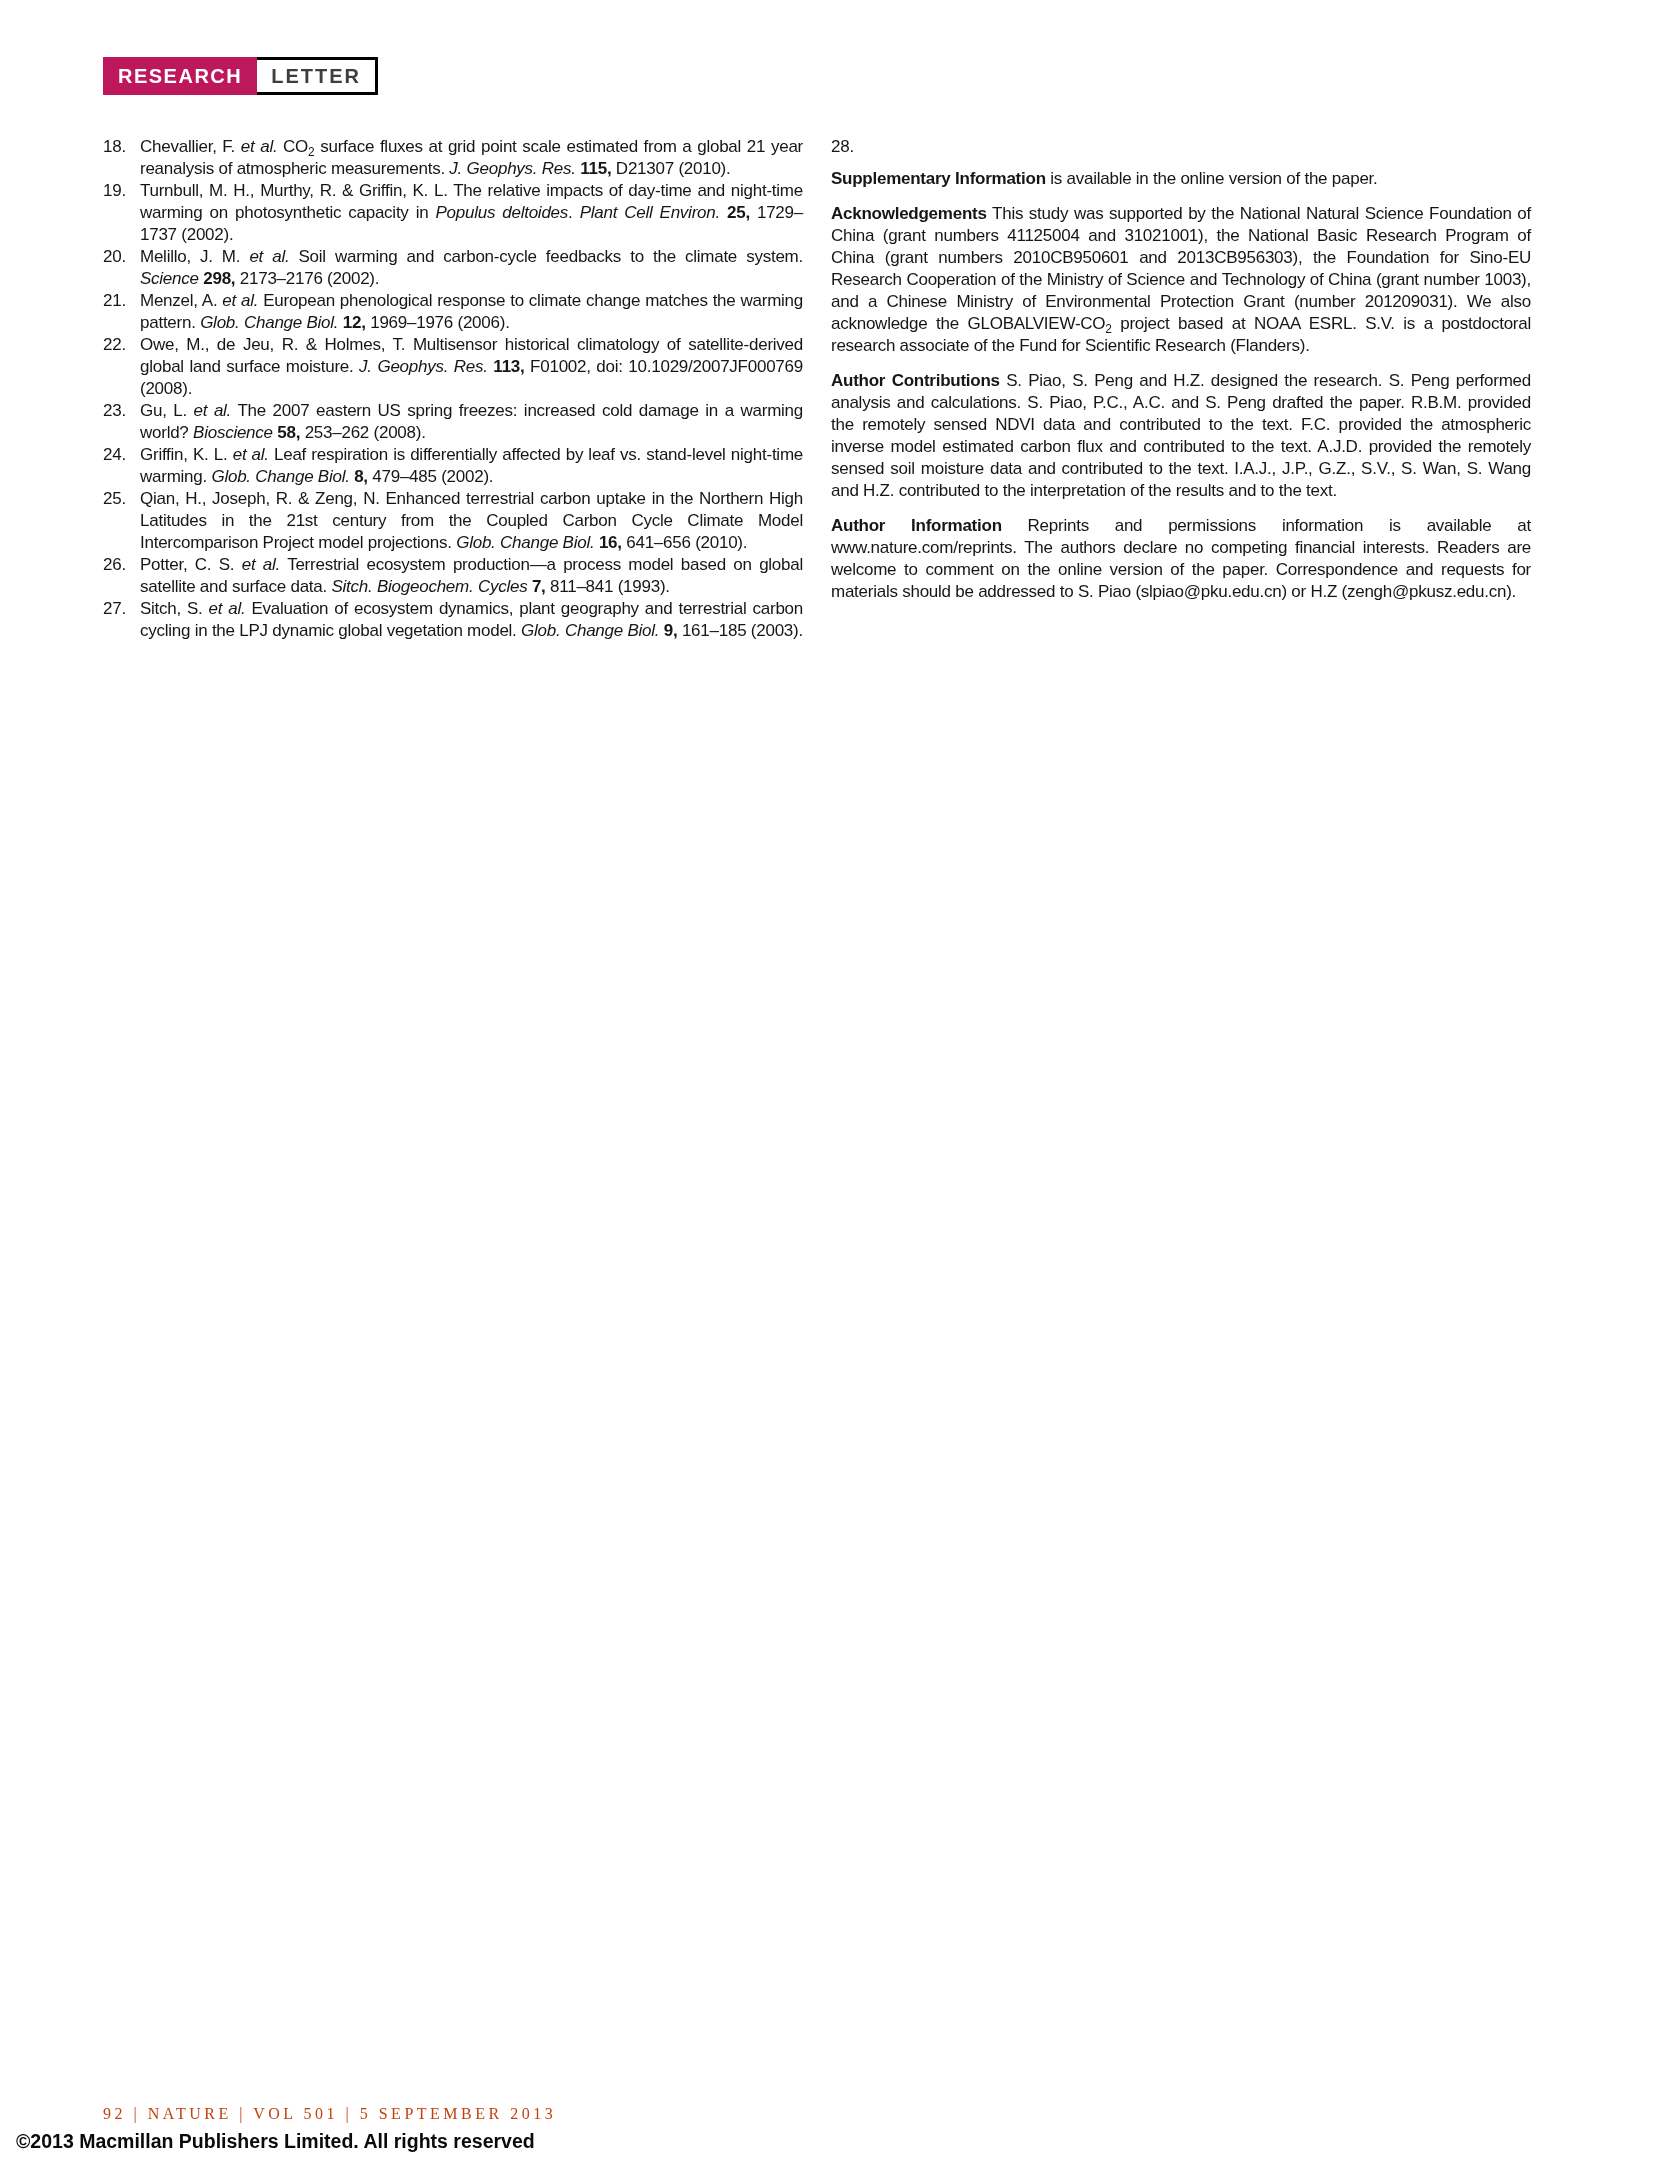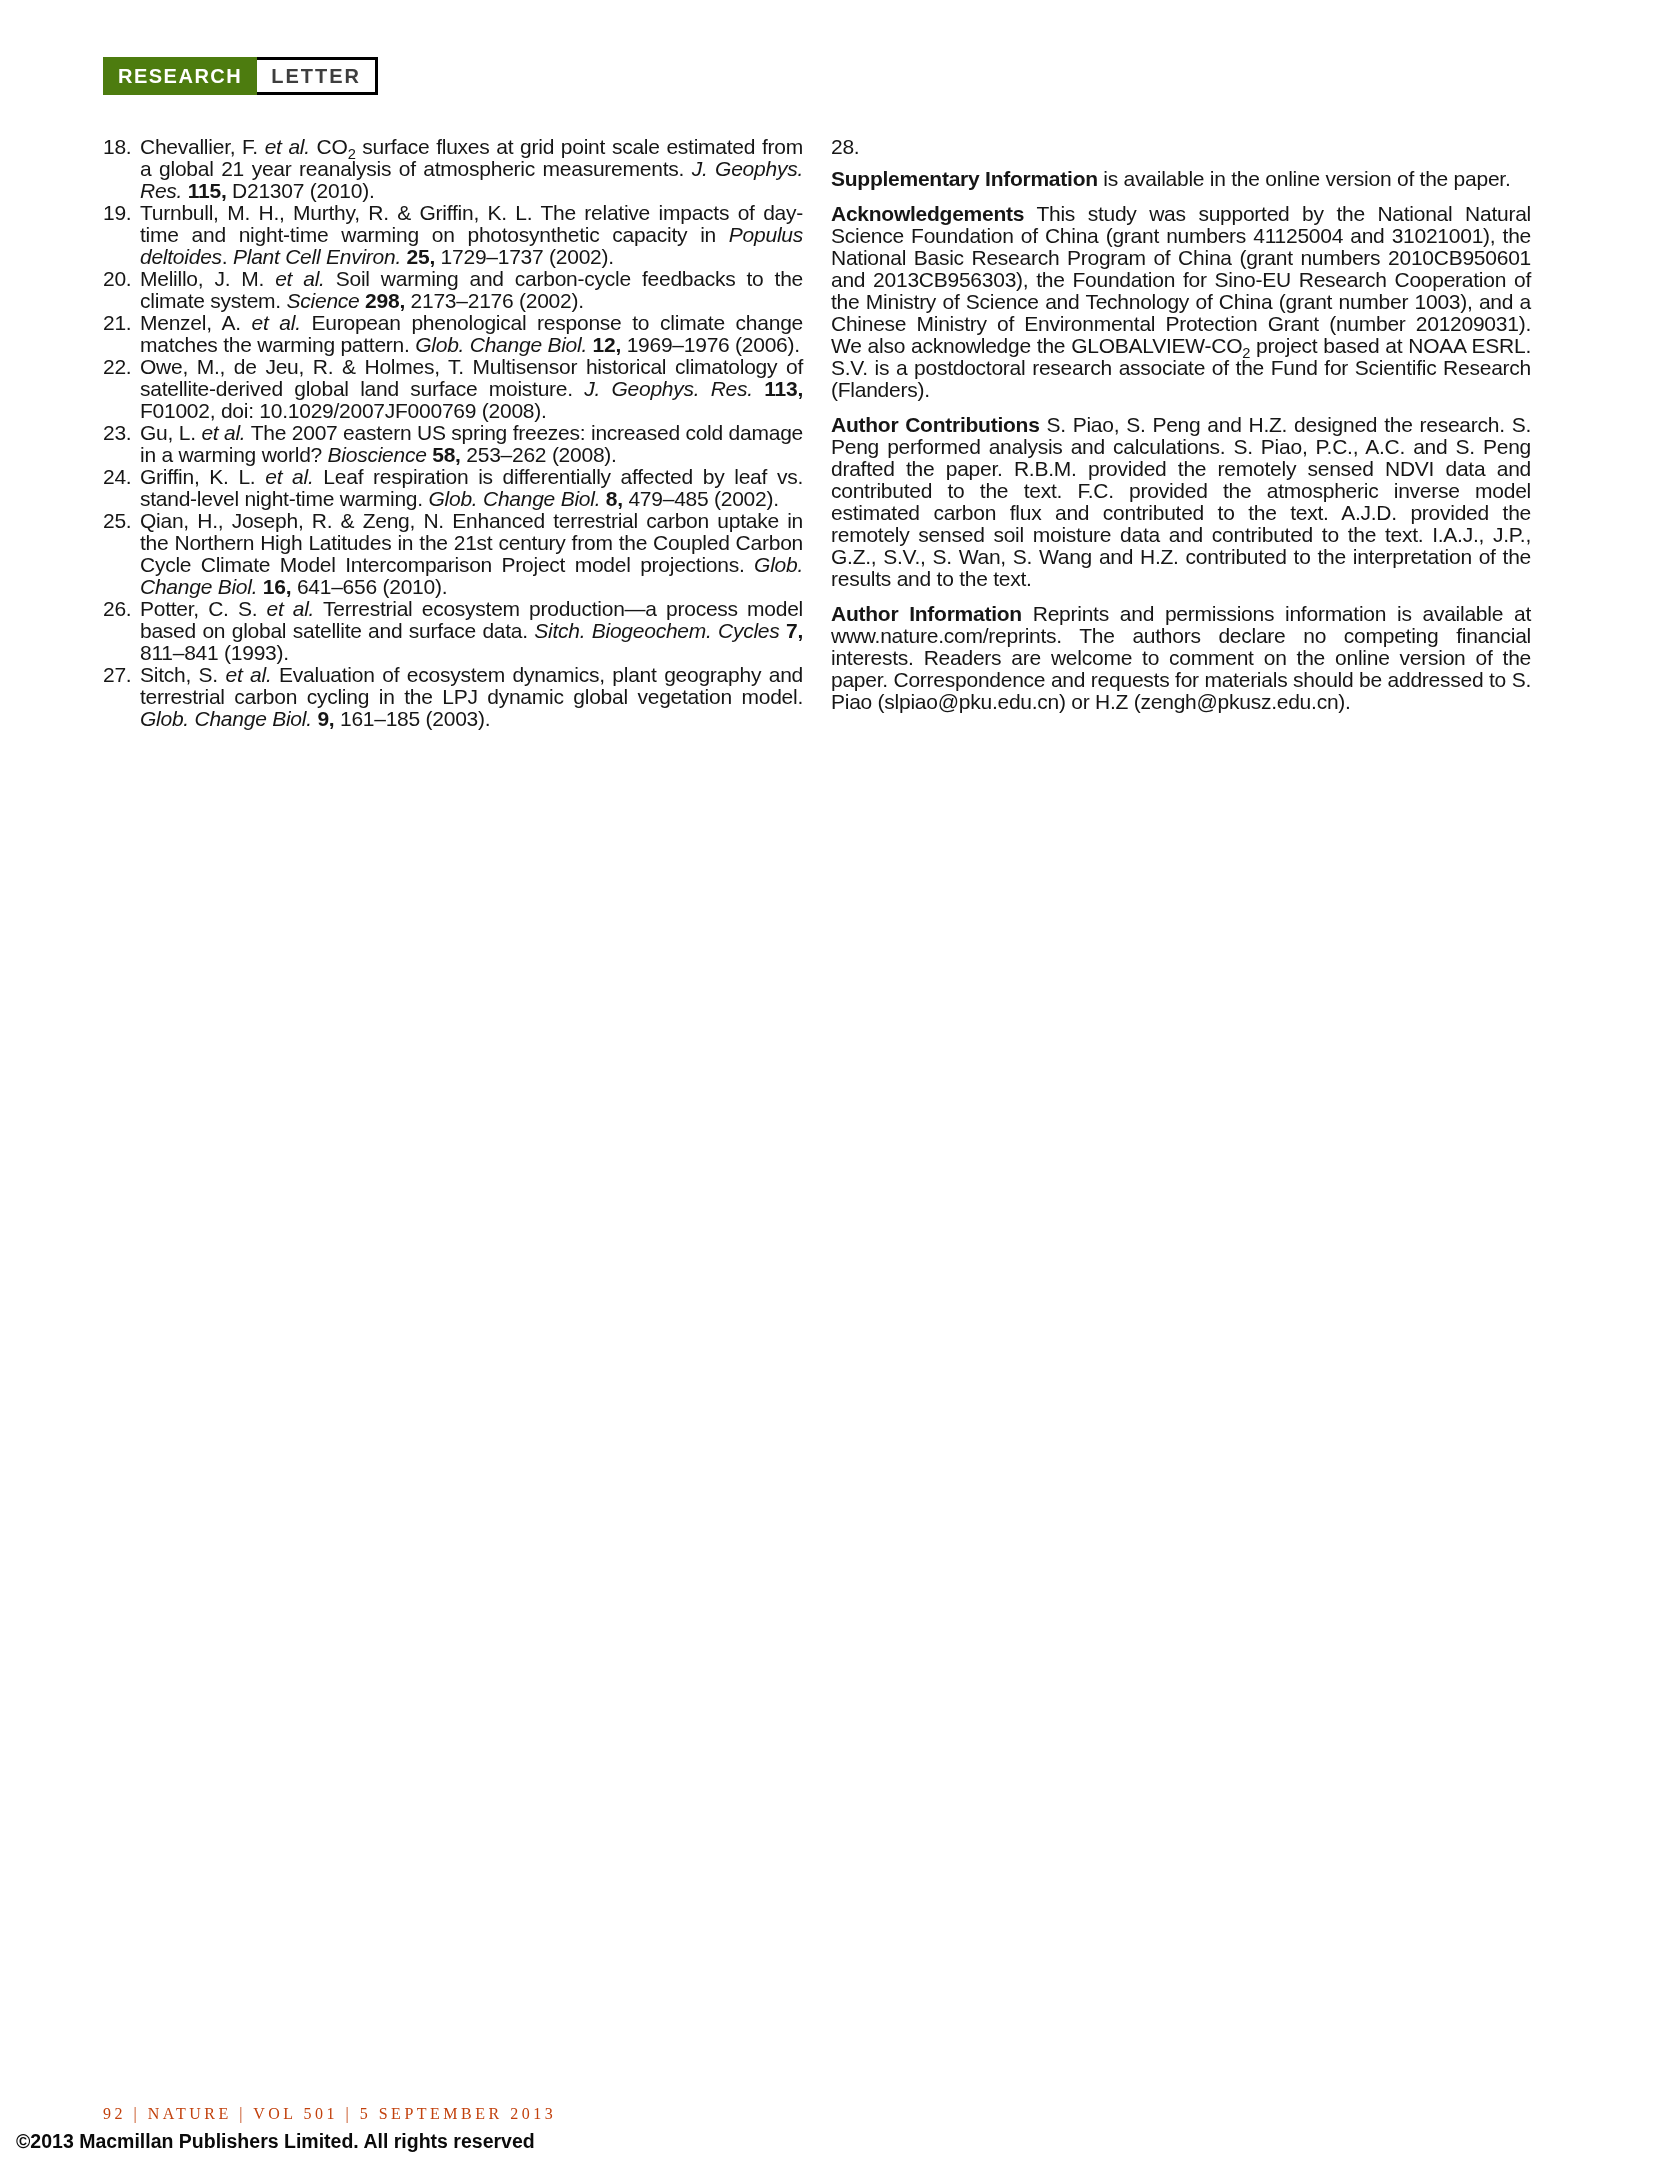--- a/index.html
+++ b/index.html
@@ -22,21 +22,21 @@
   .badge-letter{
     display:flex;align-items:center;justify-content:center;
     padding:16px 14px;
     border:3px solid #000000;border-left:none;
     background:#ffffff;color:#3e3e3e;font-weight:bold;font-size:20px;letter-spacing:2px;
     box-sizing:border-box;
   }
   
   .col{
     position:absolute;top:136px;width:700px;
-    font-size:21px;line-height:22px;letter-spacing:-0.25px;
+    font-size:17px;line-height:22px;letter-spacing:-0.25px;
     text-align:justify;
   }
   .col-left{left:103px;}
   .col-right{left:831px;}
   .ref{position:relative;padding-left:37px;}
   .ref-num{position:absolute;left:0;top:0;}
   .s-i{font-style:italic;}
   .s-b{font-weight:bold;}
   sub.s-sub{font-size:70%;line-height:0;}
   .sections .section-para{margin:13px 0 0;}
@@ -53,21 +53,21 @@
     position:absolute;left:16px;top:2130px;width:100%;
     text-align:left;font-weight:bold;font-size:19.5px;color:#0a0a0a;
   }
 </style>
 </head>
 <body>
 
 <div class="page">
 
   <div class="badge">
-    <span class="badge-research" style="background-color: #4d7c0f;">RESEARCH</span>
+    <span class="badge-research" style="background-color: #be185d;">RESEARCH</span>
     <span class="badge-letter">LETTER</span>
   </div>
 
   <div class="col col-left">
       <div class="ref"><span class="ref-num">18.</span><span class="ref-text"><span>Chevallier, F. </span><span class="s-i">et al.</span><span> CO</span><sub class="s-sub">2</sub><span> surface fluxes at grid point scale estimated from a global 21 year reanalysis of atmospheric measurements. </span><span class="s-i">J. Geophys. Res.</span><span> </span><span class="s-b">115,</span><span> D21307 (2010).</span></span></div>
       <div class="ref"><span class="ref-num">19.</span><span class="ref-text"><span>Turnbull, M. H., Murthy, R. &amp; Griffin, K. L. The relative impacts of day-time and night-time warming on photosynthetic capacity in </span><span class="s-i">Populus deltoides</span><span>. </span><span class="s-i">Plant Cell Environ.</span><span> </span><span class="s-b">25,</span><span> 1729–1737 (2002).</span></span></div>
       <div class="ref"><span class="ref-num">20.</span><span class="ref-text"><span>Melillo, J. M. </span><span class="s-i">et al.</span><span> Soil warming and carbon-cycle feedbacks to the climate system. </span><span class="s-i">Science</span><span> </span><span class="s-b">298,</span><span> 2173–2176 (2002).</span></span></div>
       <div class="ref"><span class="ref-num">21.</span><span class="ref-text"><span>Menzel, A. </span><span class="s-i">et al.</span><span> European phenological response to climate change matches the warming pattern. </span><span class="s-i">Glob. Change Biol.</span><span> </span><span class="s-b">12,</span><span> 1969–1976 (2006).</span></span></div>
       <div class="ref"><span class="ref-num">22.</span><span class="ref-text"><span>Owe, M., de Jeu, R. &amp; Holmes, T. Multisensor historical climatology of satellite-derived global land surface moisture. </span><span class="s-i">J. Geophys. Res.</span><span> </span><span class="s-b">113,</span><span> F01002, doi: 10.1029/2007JF000769 (2008).</span></span></div>
       <div class="ref"><span class="ref-num">23.</span><span class="ref-text"><span>Gu, L. </span><span class="s-i">et al.</span><span> The 2007 eastern US spring freezes: increased cold damage in a warming world? </span><span class="s-i">Bioscience</span><span> </span><span class="s-b">58,</span><span> 253–262 (2008).</span></span></div>

